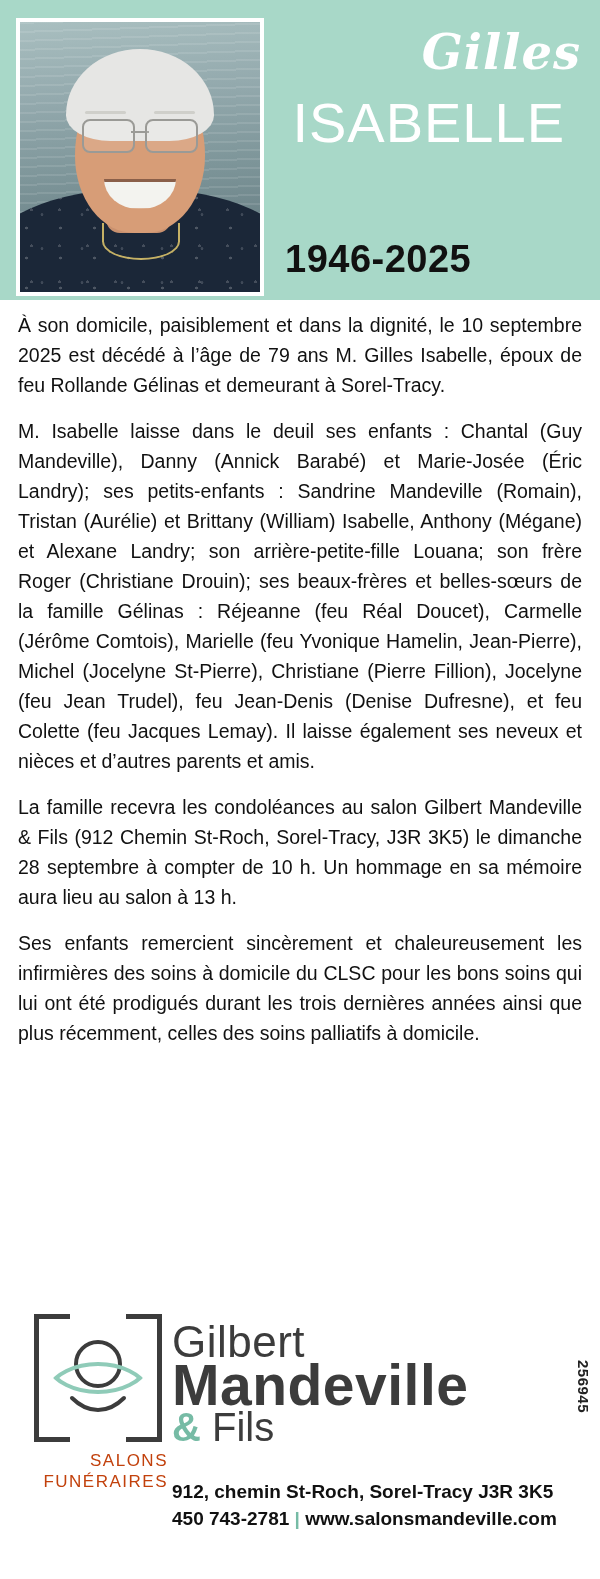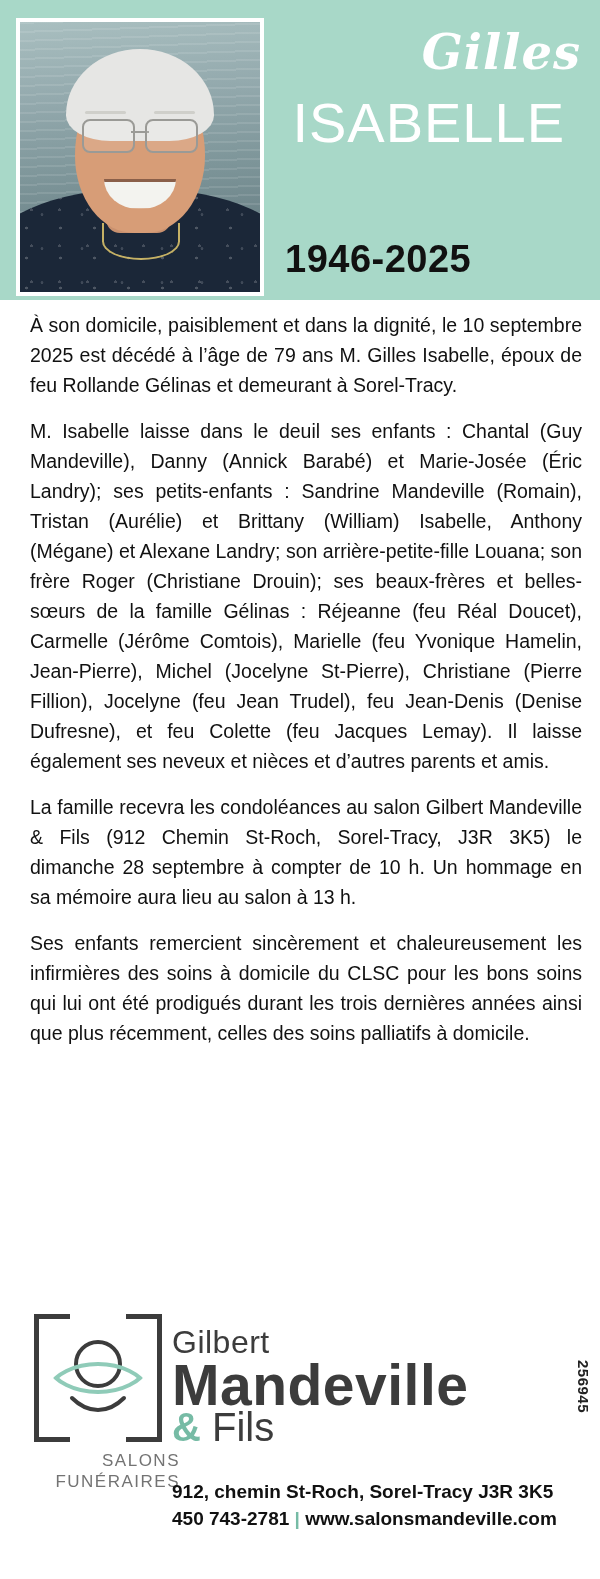--- a/index.html
+++ b/index.html
@@ -213,21 +213,21 @@
     left: 18px;
     top: 310px;
     width: 564px;
   }
   .para {
     font-size: 19.5px;
     line-height: 30px;
     color: #111111;
     text-align: justify;
     text-justify: inter-word;
-    margin: 0 0 16px 12px;
+    margin: 0 0 16px 0;
   }
   .para:last-child { margin-bottom: 0; }
 
   
   .footer {
     position: absolute;
     left: 0;
     top: 1300px;
     width: 600px;
     height: 279px;
@@ -254,37 +254,37 @@
   }
   .logo-mark .notch-b {
     position: absolute;
     left: 36px; bottom: -4px;
     width: 56px; height: 10px;
     background: #ffffff;
   }
   .logo-mark svg { position: absolute; left: 0; top: 0; }
   .salons-text {
     position: absolute;
-    left: 40px;
+    left: 28px;
     top: 150px;
     width: 140px;
     text-align: right;
-    color: #737373;
+    color: #c2410c;
     font-size: 17px;
     line-height: 21px;
     letter-spacing: 1.5px;
   }
   .brand {
     position: absolute;
     left: 172px;
     top: 22px;
     color: #3c3c3c;
   }
   .brand .line1 {
-    font-size: 32px;
+    font-size: 44px;
     line-height: 40px;
     font-weight: normal;
     letter-spacing: 0.5px;
   }
   .brand .line2 {
     font-size: 57px;
     line-height: 46px;
     font-weight: bold;
     letter-spacing: 0.5px;
   }

